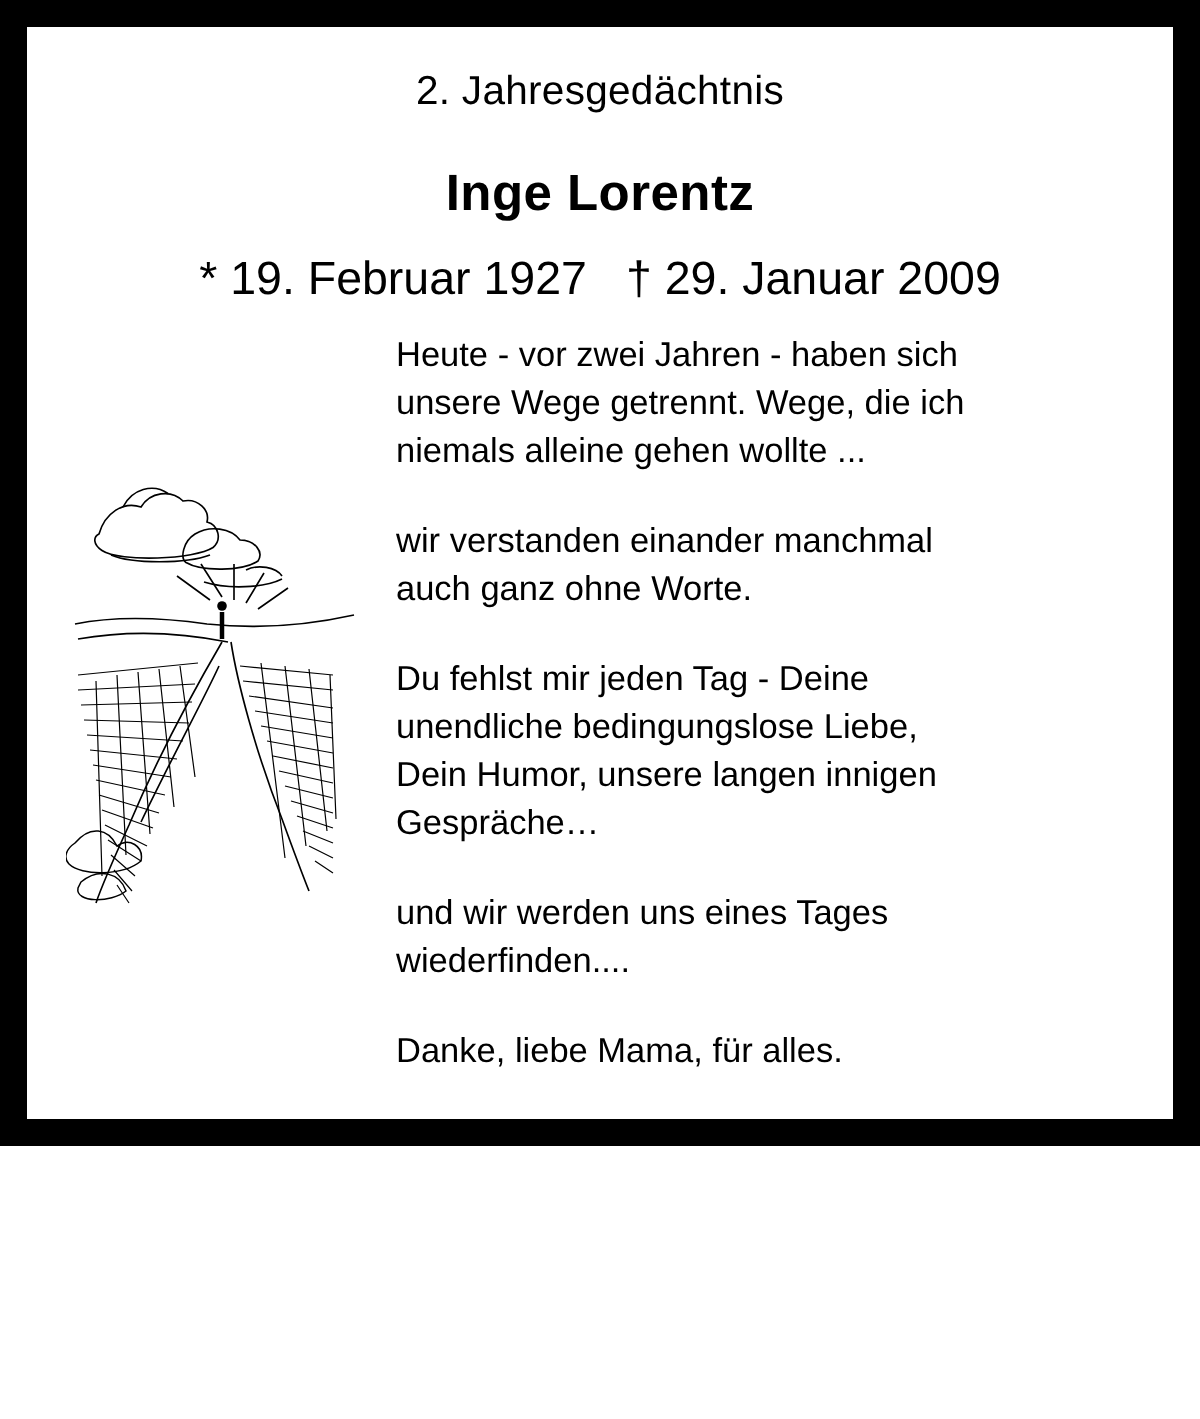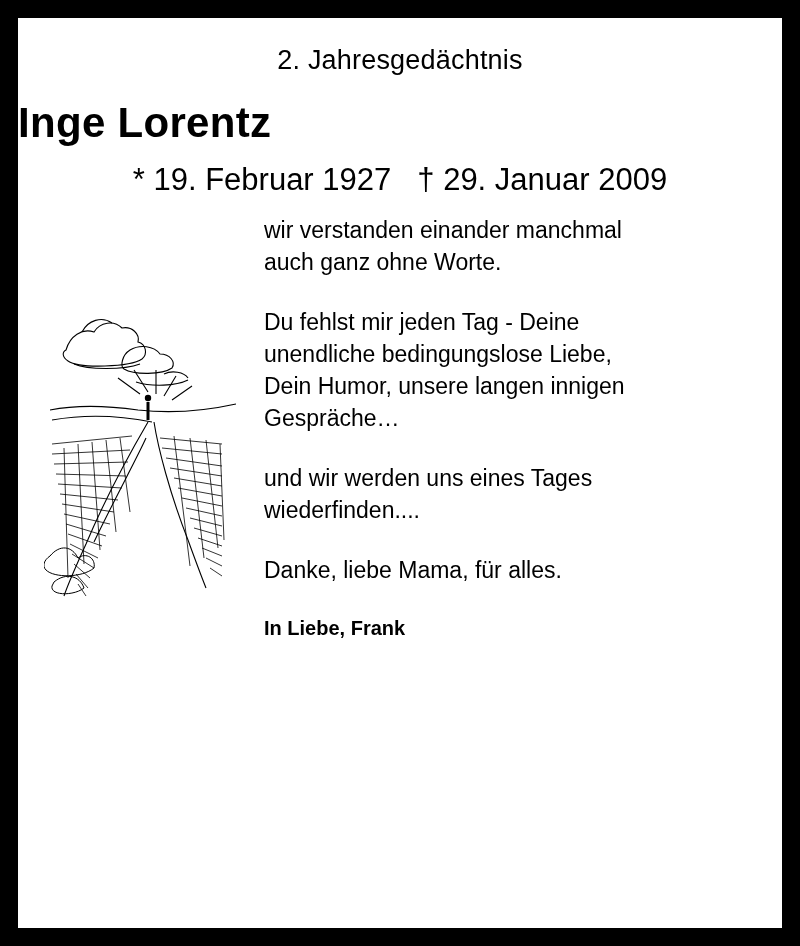--- a/index.html
+++ b/index.html
@@ -8,46 +8,46 @@
     background: #ffffff;
   }
   body {
     width: 800px;
     height: 946px;
     font-family: "Liberation Sans", sans-serif;
     color: #000000;
   }
   .page {
     width: 800px;
-    height: 946px;
+    height: 764px;
     box-sizing: border-box;
     background: #000000;
     padding: 18px;
   }
   .card {
     width: 100%;
     height: 100%;
     box-sizing: border-box;
     background: #ffffff;
     position: relative;
     overflow: hidden;
   }
   .memorial-heading {
     text-align: center;
     font-size: 27px;
     line-height: 32px;
     letter-spacing: 0.2px;
     margin-top: 26px;
   }
   .name {
-    text-align: left;
-    font-size: 42px;
+    text-align: center;
+    font-size: 34px;
     font-weight: bold;
     line-height: 50px;
-    margin-top: 22px;
+    margin-top: 28px;
     letter-spacing: 0.3px;
   }
   .dates {
     text-align: center;
     font-size: 31px;
     line-height: 28px;
     margin-top: 18px;
   }
   .dates .birth { margin-right: 26px; }
   .body-area {
@@ -131,20 +131,23 @@
               <path d="M130 138 l16 130 M146 140 l14 120 M162 142 l12 108 M176 146 l4 96"></path>
             </g>
 
             <path d="M6 258 c10,-12 22,-10 28,2 c8,-6 18,0 16,10 c-12,10 -40,10 -48,2 c-4,-4 -2,-10 4,-14z" stroke-width="1"></path>
             <path d="M10 284 c12,-10 26,-6 30,6 c-10,8 -34,8 -32,-2z" stroke-width="1"></path>
           </g>
         </svg>
       </div>
 
       <div class="text-col">
+        <p class="para">Heute - vor zwei Jahren - haben sich
+unsere Wege getrennt. Wege, die ich
+niemals alleine gehen wollte ...</p>
         <p class="para">wir verstanden einander manchmal
 auch ganz ohne Worte.</p>
         <p class="para">Du fehlst mir jeden Tag - Deine
 unendliche bedingungslose Liebe,
 Dein Humor, unsere langen innigen
 Gespräche…</p>
         <p class="para">und wir werden uns eines Tages
 wiederfinden....</p>
         <p class="para tight">Danke, liebe Mama, für alles.</p>
         <p class="signature">In Liebe, Frank</p>

